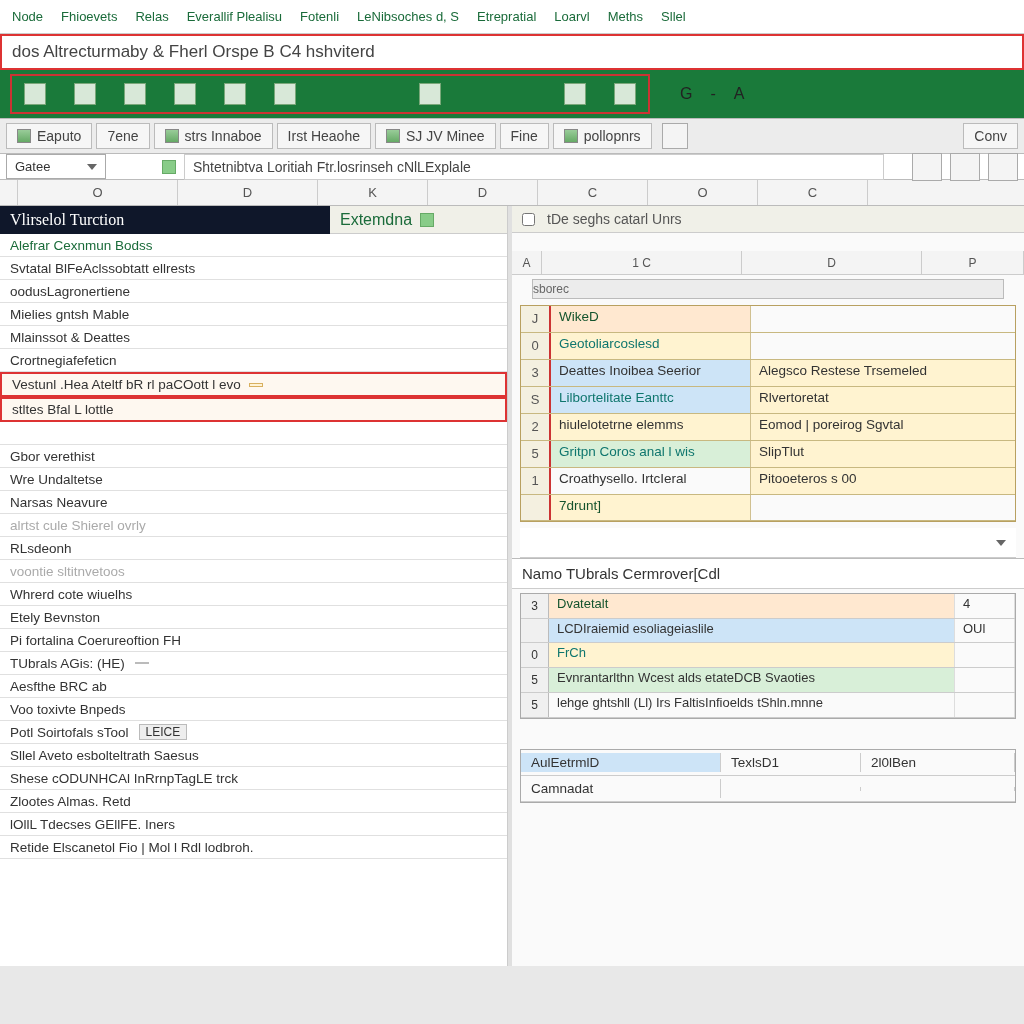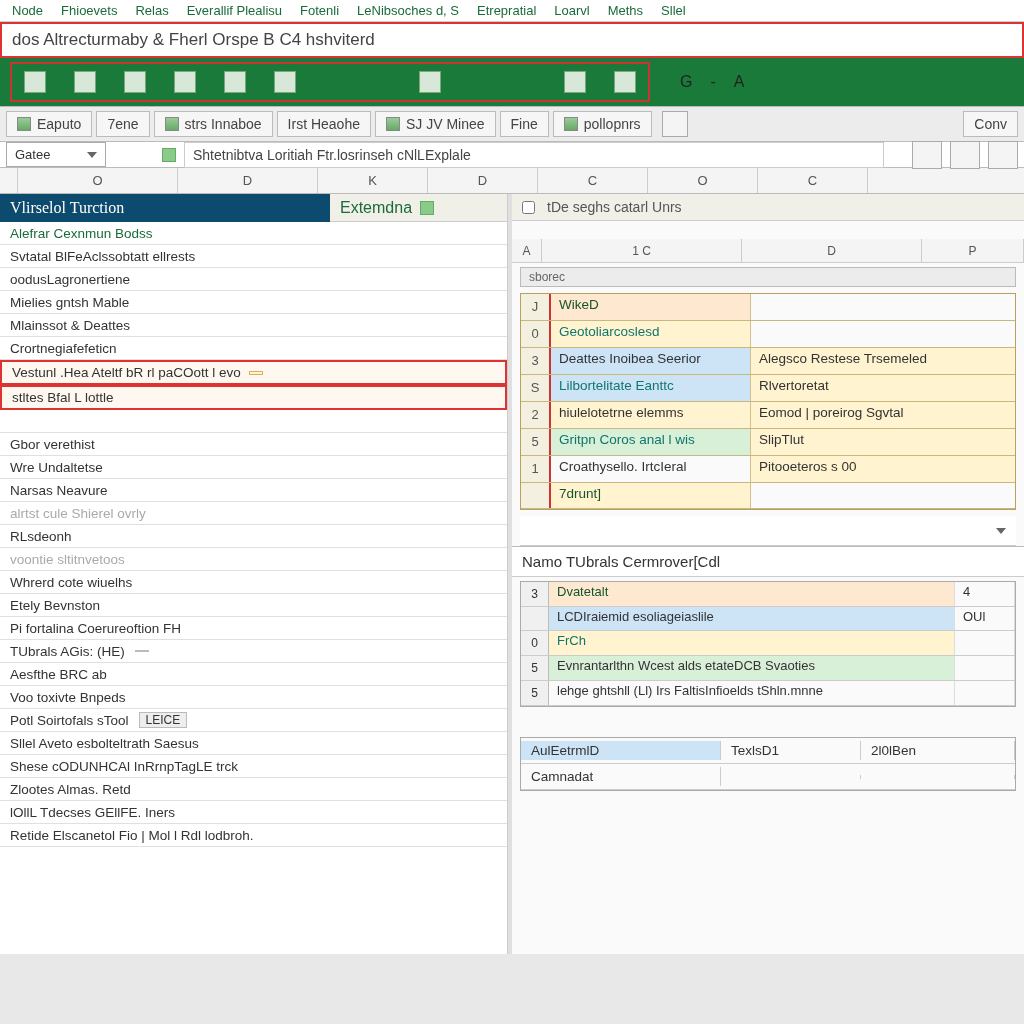--- a/index.html
+++ b/index.html
@@ -1,18 +1,18 @@
 <!DOCTYPE html>
 <html><head>
 <meta charset="utf-8">
 <style>
 * { box-sizing: border-box; margin: 0; padding: 0; font-family: "Segoe UI", Tahoma, sans-serif; }
 body { width: 1024px; height: 1024px; background: #e8e8e8; overflow: hidden; font-size: 13px; color: #333; }
 
-.menubar { display: flex; background: #fff; border-bottom: 1px solid #ccc; height: 22px; align-items: center; padding: 0 4px; gap: 2px; }
+.menubar { display: flex; background: #fff; border-bottom: 1px solid #ccc; height: 34px; align-items: center; padding: 0 4px; gap: 2px; }
 .menubar .item { padding: 2px 8px; color: #1a6b3a; font-size: 13px; cursor: pointer; white-space: nowrap; }
 
 .titlebar { background: #fff; border: 2px solid #d33; padding: 6px 10px; font-size: 17px; color: #444; display: flex; align-items: flex-end; }
 
 .ribbon { background: #1a7a3a; height: 48px; display: flex; align-items: center; padding: 0 10px; gap: 30px; }
 .ribbon-inner { border: 2px solid #c33; height: 40px; flex: 0 0 640px; display: flex; align-items: center; gap: 28px; padding: 0 12px; }
 .ribbon .ico { width: 22px; height: 22px; background: #d8e8d8; border: 1px solid #7aa87a; }
 .ribbon-right { display: flex; gap: 18px; align-items: center; color: #222; font-size: 16px; }
 
 .tabsbar { background: #ececec; border-top: 1px solid #bbb; border-bottom: 1px solid #bbb; height: 36px; display: flex; align-items: center; padding: 0 6px; gap: 4px; }
@@ -23,38 +23,38 @@
 .fbar { background: #fff; border-bottom: 1px solid #bbb; height: 26px; display: flex; align-items: center; padding: 0 6px; gap: 8px; }
 .namebox { border: 1px solid #aaa; background: #fff; padding: 4px 8px; width: 100px; display: flex; align-items: center; justify-content: space-between; }
 .formula { flex: 1; border: 1px solid #ccc; padding: 4px 8px; color: #444; font-size: 14px; background: #fff; margin-right: 20px; }
 .fbar .sq { width: 30px; height: 28px; border: 1px solid #aaa; background: #f4f4f4; }
 
 .colheaders { background: #f4f4f4; border-bottom: 1px solid #bbb; height: 26px; display: flex; }
 .ch { border-right: 1px solid #ccc; text-align: center; line-height: 26px; color: #555; }
 
 .workspace { display: flex; height: 760px; }
 .leftpane { width: 508px; background: #fff; border-right: 1px solid #ccc; }
-.section-hdr { background: #0c4a6e; color: #fff; padding: 5px 10px; font-size: 16px; font-family: Georgia, serif; }
+.section-hdr { background: #0f172a; color: #fff; padding: 5px 10px; font-size: 16px; font-family: Georgia, serif; }
 .section-hdr2 { background: #f0f0e8; color: #1a6b3a; padding: 4px 10px; font-size: 16px; font-family: Georgia, serif; border-bottom: 1px solid #ccc; display: flex; align-items: center; gap: 8px; }
 .row { border-bottom: 1px solid #e0e0e0; padding: 3px 10px; font-size: 13.5px; color: #333; min-height: 23px; display: flex; align-items: center; }
 .row.green { color: #1a6b3a; font-weight: 500; }
 .row.sel { border: 2px solid #d33; background: #fef8f0; }
 .row.faded { color: #aaa; }
 .row .tag { background: #fff3d6; border: 1px solid #d8b060; padding: 1px 6px; margin-left: 8px; font-size: 12px; color: #7a5a10; }
 .row .badge { background: #eee; border: 1px solid #bbb; padding: 0 6px; margin-left: 10px; font-size: 12px; }
 
 .midgap { width: 4px; background: #e0e0e0; }
 .rightpane { flex: 1; background: #fafafa; }
 .rp-top { padding: 5px 10px; border-bottom: 1px solid #ccc; color: #555; font-size: 14px; display: flex; align-items: center; gap: 8px; background: #f0f0e8; }
 .rp-top input { margin-right: 4px; }
 
 .minigrid-hdr { display: flex; background: #f4f4f4; border-bottom: 1px solid #ccc; height: 24px; }
 .minigrid-hdr .c { border-right: 1px solid #ccc; text-align: center; line-height: 24px; font-size: 12px; color: #555; }
 
-.subhdr { background: #ececec; border: 1px solid #bbb; padding: 2px 8px; font-size: 12px; color: #666; margin: 4px 8px; }
+.subhdr { background: #ececec; border: 1px solid #bbb; padding: 2px 0; font-size: 12px; color: #666; margin: 4px 20px; }
 
 .tbl { margin: 6px 8px; border: 1px solid #b8a060; }
 .tbl .tr { display: flex; border-bottom: 1px solid #c8b880; min-height: 26px; }
 .tbl .rn { width: 30px; background: #f4f0e0; border-right: 2px solid #c33; text-align: center; line-height: 26px; font-size: 13px; color: #555; }
 .tbl .c1 { width: 200px; padding: 3px 8px; font-size: 13.5px; border-right: 1px solid #d0c090; }
 .tbl .c2 { flex: 1; padding: 3px 8px; font-size: 13.5px; }
 .bg-ylw { background: #fff3d0; }
 .bg-blu { background: #cde4f7; }
 .bg-grn { background: #d8efd8; }
 .bg-pch { background: #ffe8d0; }

